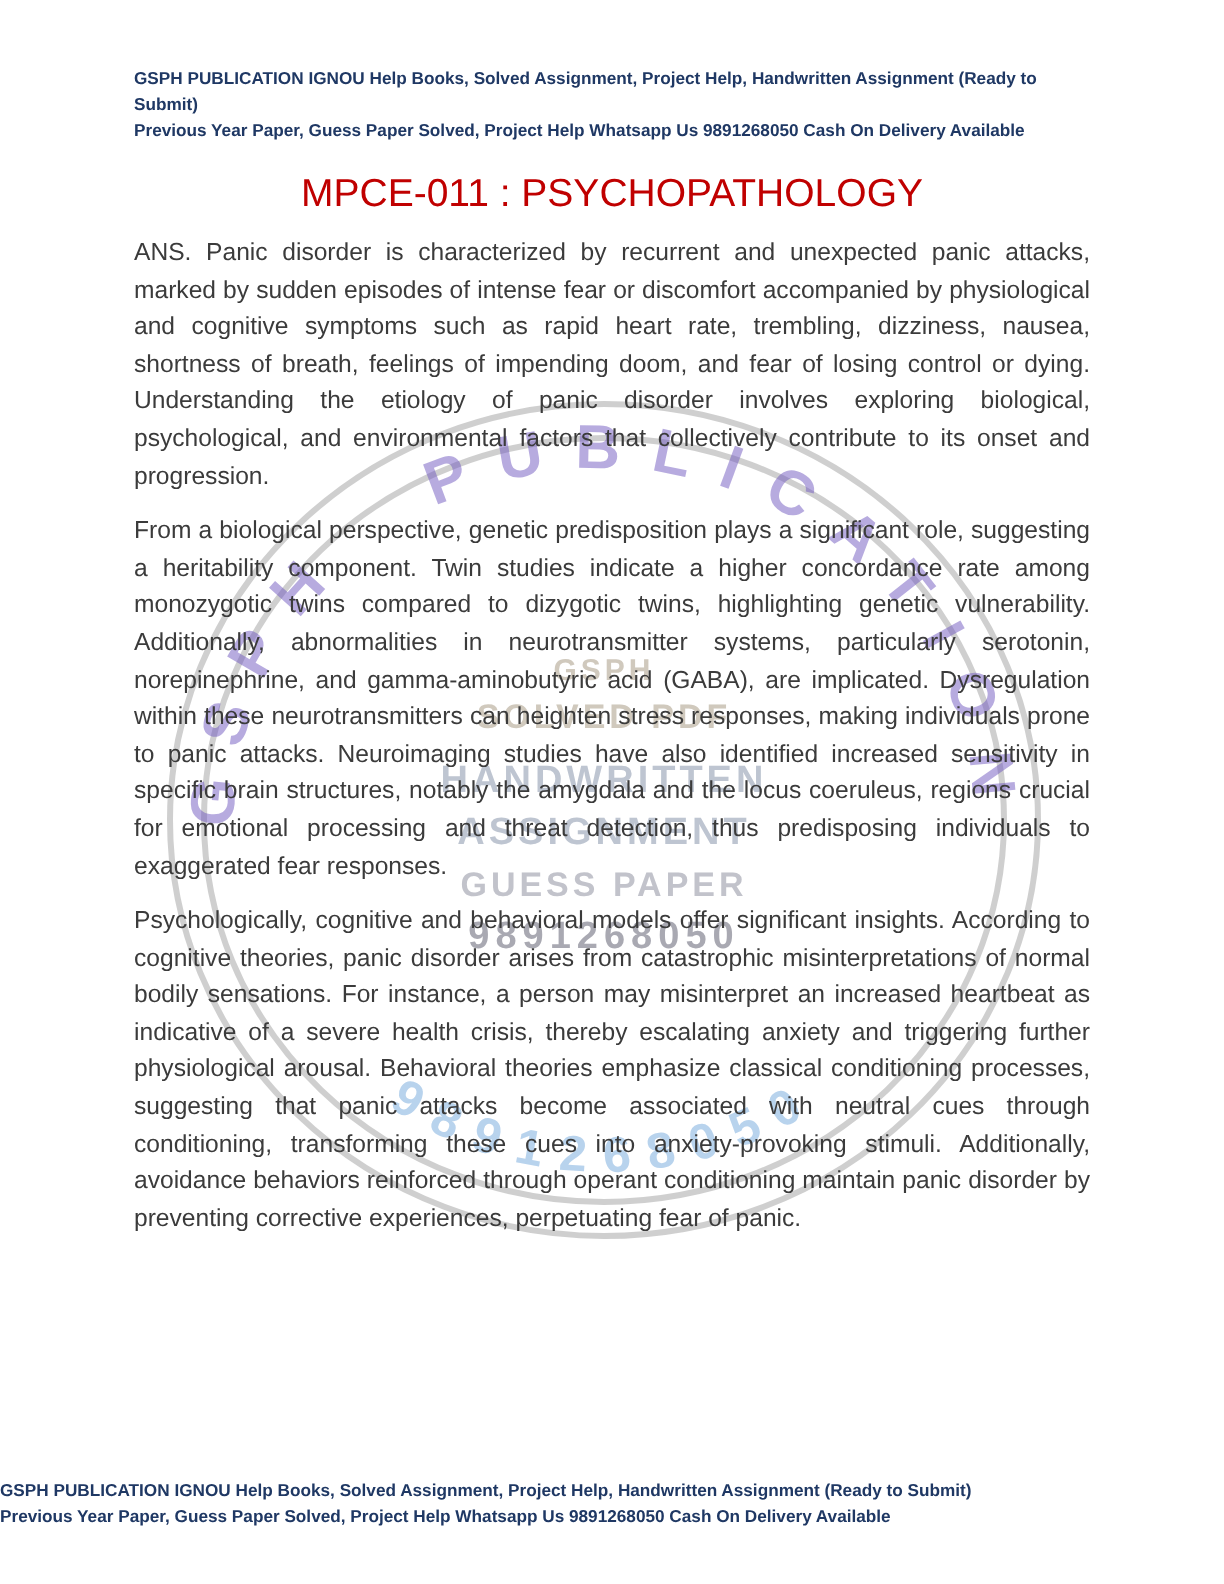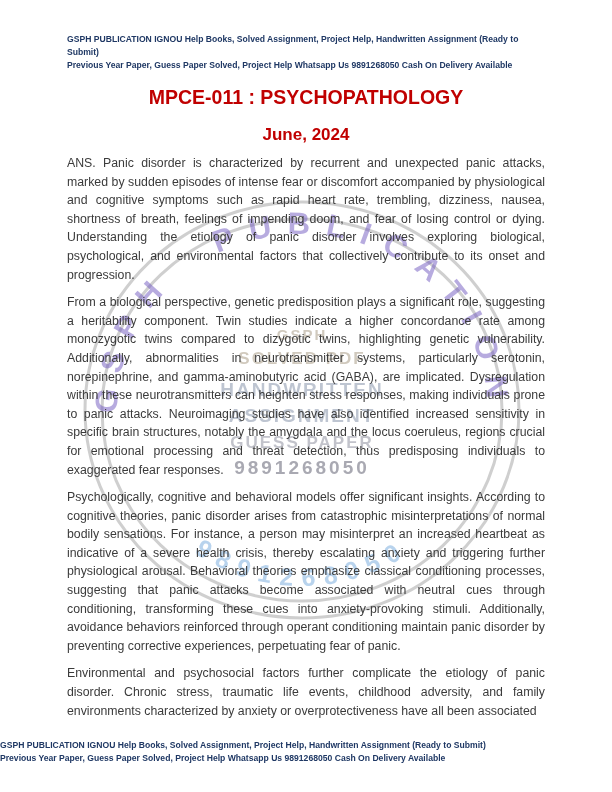--- a/index.html
+++ b/index.html
@@ -38,21 +38,21 @@
   .footer{
     position:absolute;left:0;right:0;bottom:27px;z-index:2;
   }
   
   .title{
     margin:14px 0 0 0;
     text-align:center;
     color:#C00000;
     font-size:19.5px;
     line-height:22px;
-    font-weight:bold;
+    font-weight:normal;
   }
   .subtitle{
     margin:16px 0 0 0;
     text-align:center;
     color:#C00000;
     font-size:17px;
     line-height:21px;
     font-weight:bold;
   }
   .question{
@@ -99,27 +99,25 @@
   </svg>
 
   <div class="content">
 
     <div class="pub-lines">
       <div>GSPH PUBLICATION IGNOU Help Books, Solved Assignment, Project Help, Handwritten Assignment (Ready to Submit)</div>
       <div>Previous Year Paper, Guess Paper Solved, Project Help Whatsapp Us 9891268050 Cash On Delivery Available</div>
     </div>
 
     <div class="title">MPCE-011 : PSYCHOPATHOLOGY</div>
-    <div class="subtitle">June, 2024</div>
 
 
     <p class="body-par">ANS. Panic disorder is characterized by recurrent and unexpected panic attacks, marked by sudden episodes of intense fear or discomfort accompanied by physiological and cognitive symptoms such as rapid heart rate, trembling, dizziness, nausea, shortness of breath, feelings of impending doom, and fear of losing control or dying. Understanding the etiology of panic disorder involves exploring biological, psychological, and environmental factors that collectively contribute to its onset and progression.</p>
     <p class="body-par">From a biological perspective, genetic predisposition plays a significant role, suggesting a heritability component. Twin studies indicate a higher concordance rate among monozygotic twins compared to dizygotic twins, highlighting genetic vulnerability. Additionally, abnormalities in neurotransmitter systems, particularly serotonin, norepinephrine, and gamma-aminobutyric acid (GABA), are implicated. Dysregulation within these neurotransmitters can heighten stress responses, making individuals prone to panic attacks. Neuroimaging studies have also identified increased sensitivity in specific brain structures, notably the amygdala and the locus coeruleus, regions crucial for emotional processing and threat detection, thus predisposing individuals to exaggerated fear responses.</p>
     <p class="body-par">Psychologically, cognitive and behavioral models offer significant insights. According to cognitive theories, panic disorder arises from catastrophic misinterpretations of normal bodily sensations. For instance, a person may misinterpret an increased heartbeat as indicative of a severe health crisis, thereby escalating anxiety and triggering further physiological arousal. Behavioral theories emphasize classical conditioning processes, suggesting that panic attacks become associated with neutral cues through conditioning, transforming these cues into anxiety-provoking stimuli. Additionally, avoidance behaviors reinforced through operant conditioning maintain panic disorder by preventing corrective experiences, perpetuating fear of panic.</p>
-    <p class="body-par">Environmental and psychosocial factors further complicate the etiology of panic disorder. Chronic stress, traumatic life events, childhood adversity, and family environments characterized by anxiety or overprotectiveness have all been associated</p>
   </div>
 
   <div class="footer pub-lines">
     <div>GSPH PUBLICATION IGNOU Help Books, Solved Assignment, Project Help, Handwritten Assignment (Ready to Submit)</div>
     <div>Previous Year Paper, Guess Paper Solved, Project Help Whatsapp Us 9891268050 Cash On Delivery Available</div>
   </div>
 
 </div>
 
 </body></html>

